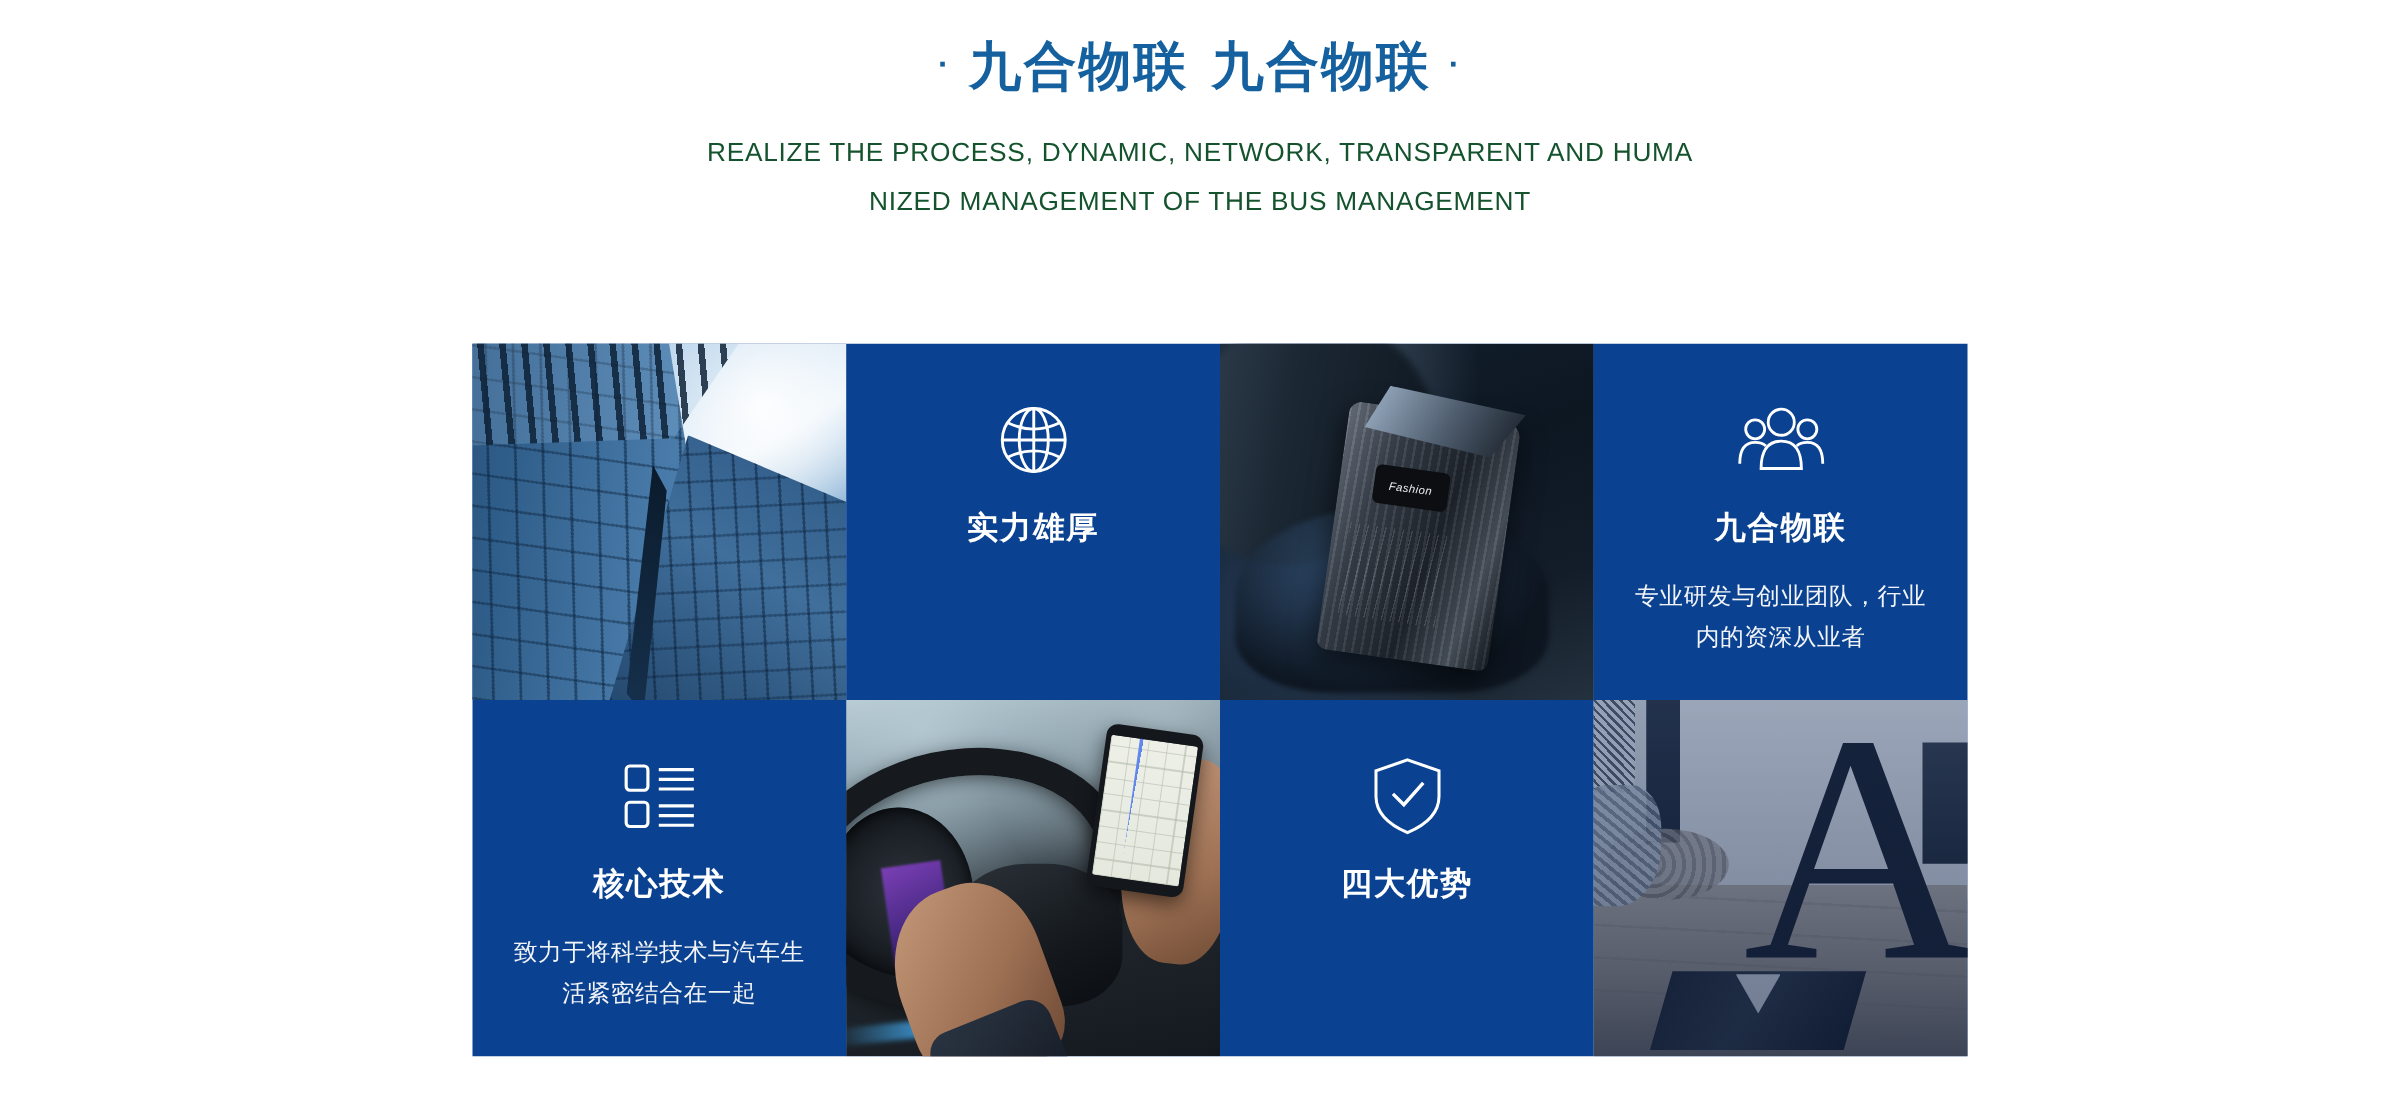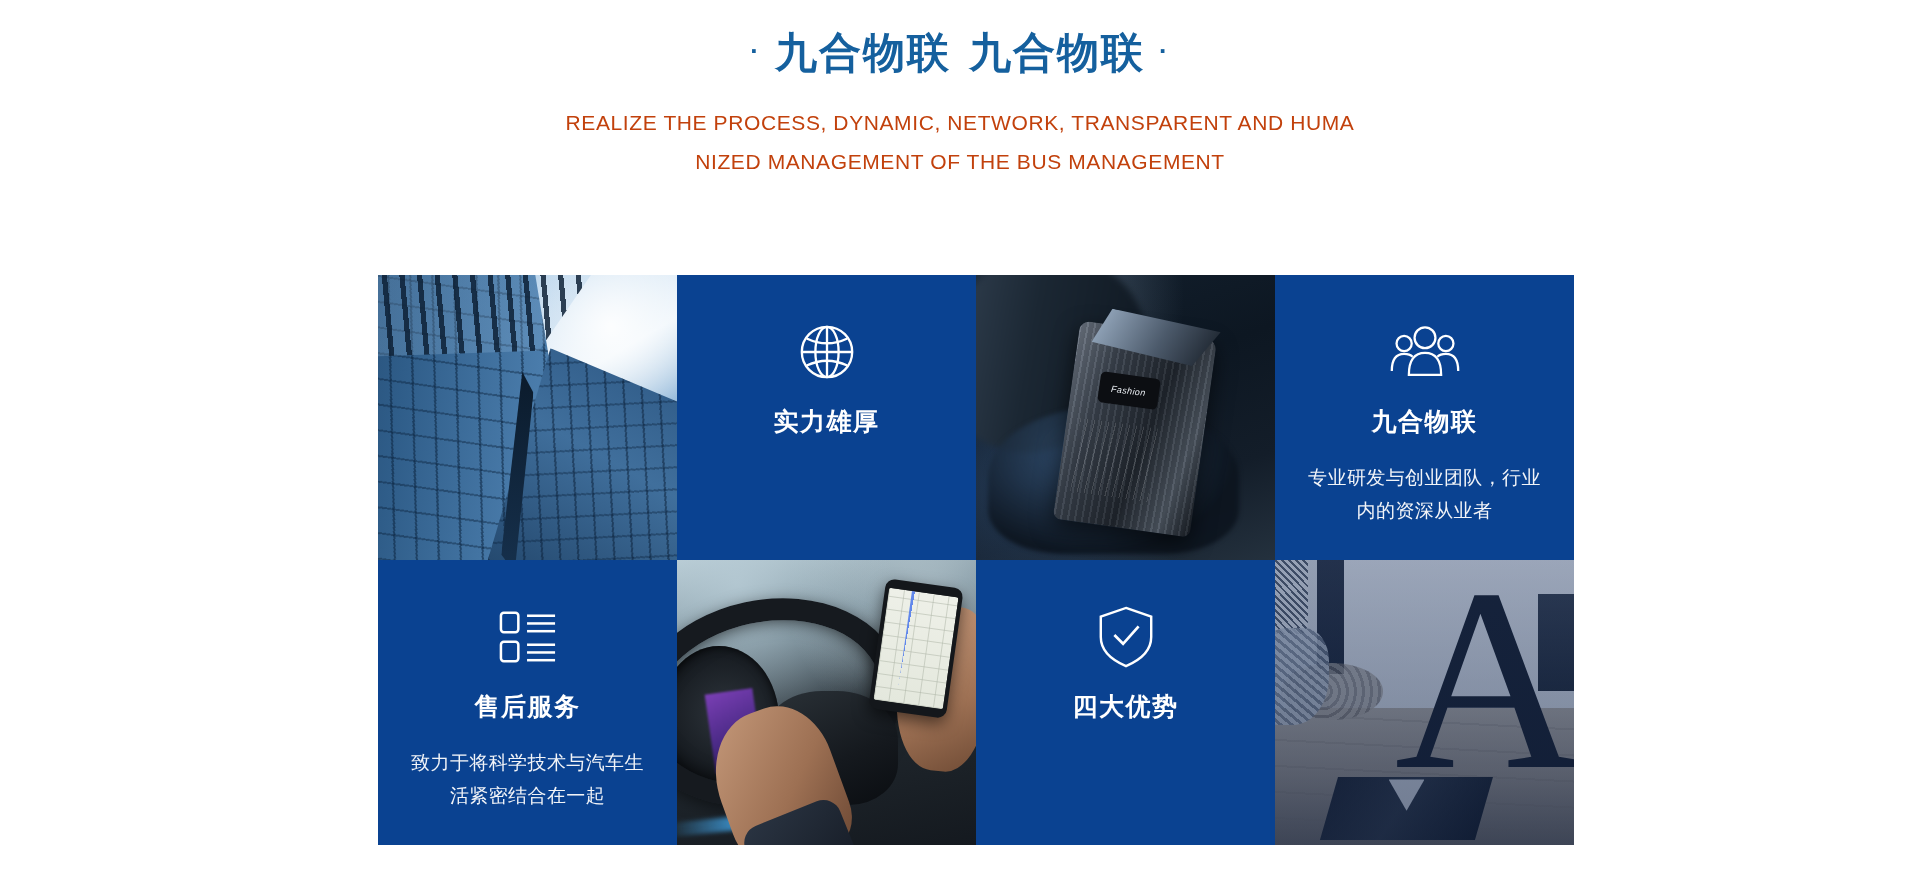--- a/index.html
+++ b/index.html
@@ -37,21 +37,21 @@
     font-size: 26px;
     vertical-align: 7px;
     padding: 0 14px;
     color: #15609e;
   }
   .title-gap { display: inline-block; width: 18px; }
 
   .subtitle {
     margin-top: 21px;
     font-size: 21px;
-    color: #c2410c;
+    color: #14532d;
     line-height: 39px;
     letter-spacing: 0.6px;
     font-weight: normal;
   }
 
   
   .grid {
     position: absolute;
     left: 378px;
     top: 275px;
@@ -65,21 +65,20 @@
 
   
   .cell-text {
     background: #0a4291;
     display: flex;
     flex-direction: column;
     align-items: center;
     justify-content: flex-start;
     padding: 34px 22px 0 22px;
     color: #ffffff;
-    font-family: Liberation Serif, serif;
   }
   .cell-icon {
     height: 86px;
     display: flex;
     align-items: center;
     justify-content: center;
   }
   .cell-icon svg { display: block; }
   .cell-title {
     margin-top: 10px;
@@ -451,21 +450,21 @@
           <rect x="4" y="5" width="18" height="20" rx="3"></rect>
           <rect x="4" y="35" width="18" height="20" rx="3"></rect>
           <line x1="31" y1="8" x2="60" y2="8"></line>
           <line x1="31" y1="16" x2="60" y2="16"></line>
           <line x1="31" y1="24" x2="60" y2="24"></line>
           <line x1="31" y1="38" x2="60" y2="38"></line>
           <line x1="31" y1="46" x2="60" y2="46"></line>
           <line x1="31" y1="54" x2="60" y2="54"></line>
         </svg>
       </div>
-      <div class="cell-title">售后服务</div>
+      <div class="cell-title">核心技术</div>
       <div class="cell-desc">致力于将科学技术与汽车生活紧密结合在一起</div>
     </div>
 
     <div class="cell photo ph-drive">
       <div class="photo-inner">
         <div class="bg"></div>
         <div class="cluster"></div>
         <div class="cluster-lcd"></div>
         <div class="wheel"></div>
         <div class="hub"></div>

